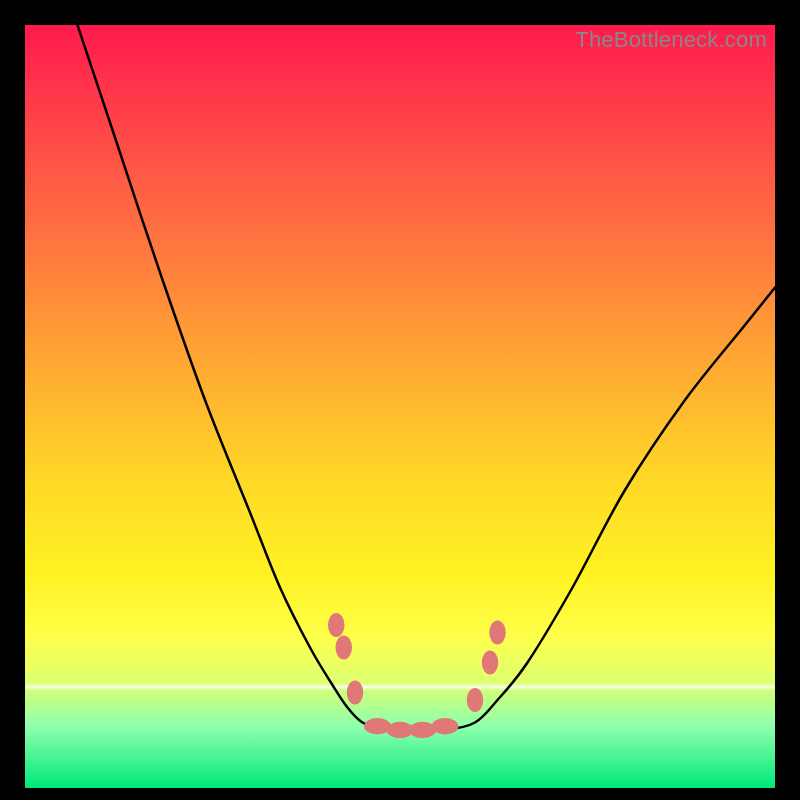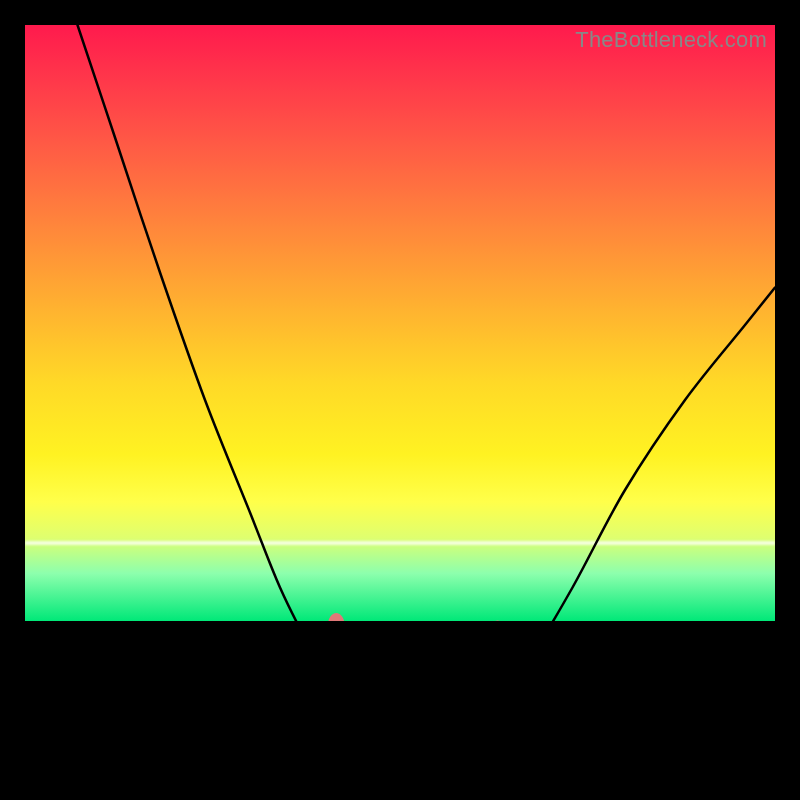--- a/index.html
+++ b/index.html
@@ -15,21 +15,21 @@
     position: relative;
     width: 800px;
     height: 800px;
     background: #000;
   }
   .plot-area {
     position: absolute;
     left: 25px;
     top: 25px;
     width: 750px;
-    height: 596px;
+    height: 763px;
     background: linear-gradient(to bottom,
       #ff1a4d 0%,
       #ff3a4a 10%,
       #ff5a45 20%,
       #ff7a3e 30%,
       #ff9a36 40%,
       #ffba2e 50%,
       #ffd927 60%,
       #fff222 72%,
       #ffff4a 80%,

